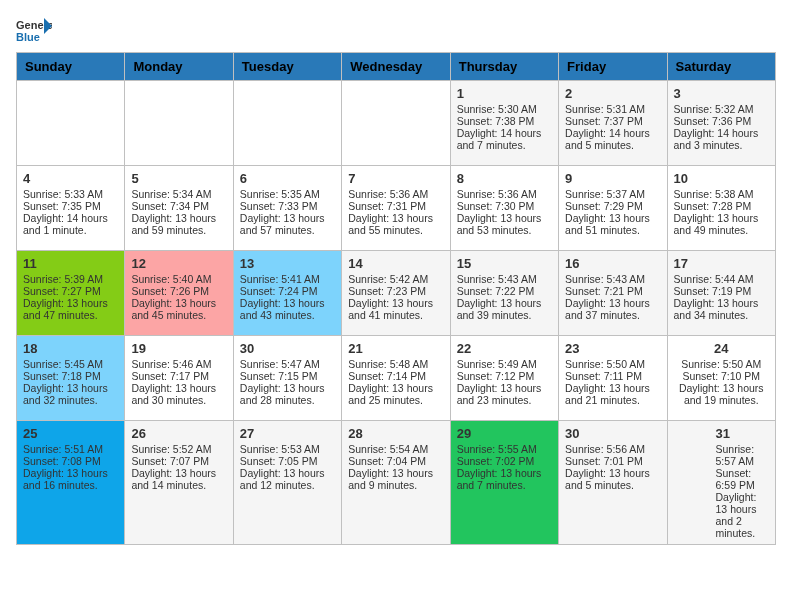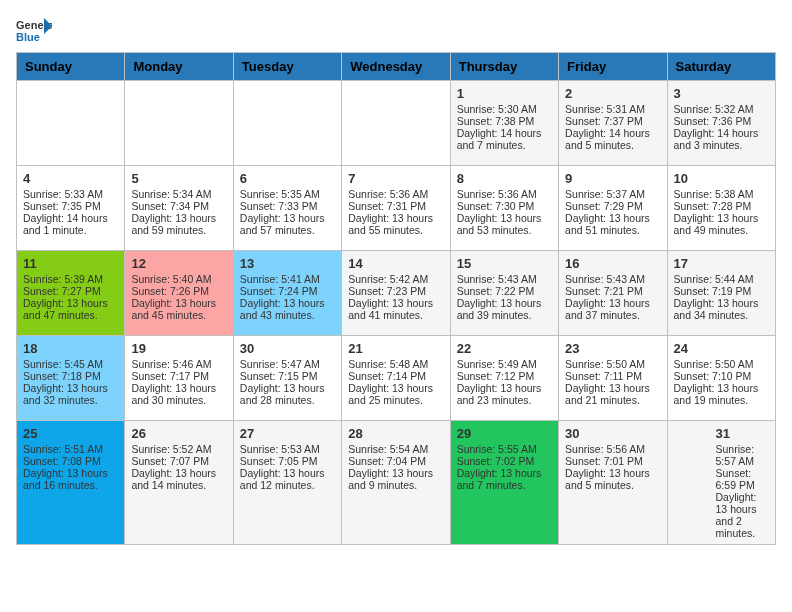--- a/index.html
+++ b/index.html
@@ -274,21 +274,21 @@
           <div>Daylight: 13 hours</div>
           <div>and 23 minutes.</div>
         </td>
         <td style="background: rgb(255, 255, 255);">
           <span class="day-num">23</span>
           <div>Sunrise: 5:50 AM</div>
           <div>Sunset: 7:11 PM</div>
           <div>Daylight: 13 hours</div>
           <div>and 21 minutes.</div>
         </td>
-        <td style="background: rgb(255, 255, 255);">
+        <td style="background: rgb(255, 255, 255); text-align: center;">
           <span class="day-num">24</span>
           <div>Sunrise: 5:50 AM</div>
           <div>Sunset: 7:10 PM</div>
           <div>Daylight: 13 hours</div>
           <div>and 19 minutes.</div>
         </td>
       </tr>
       <tr>
         <td style="background: #0ea5e9;">
           <span class="day-num">25</span>

